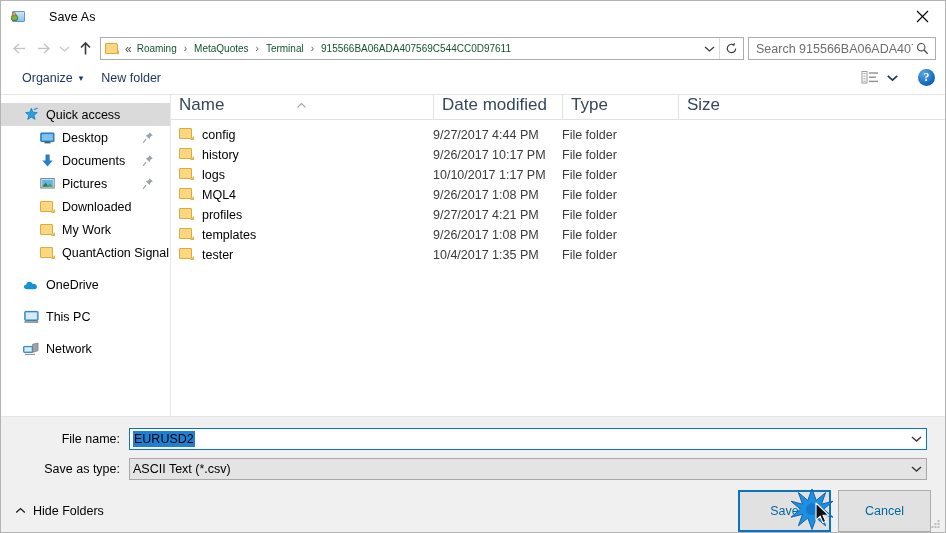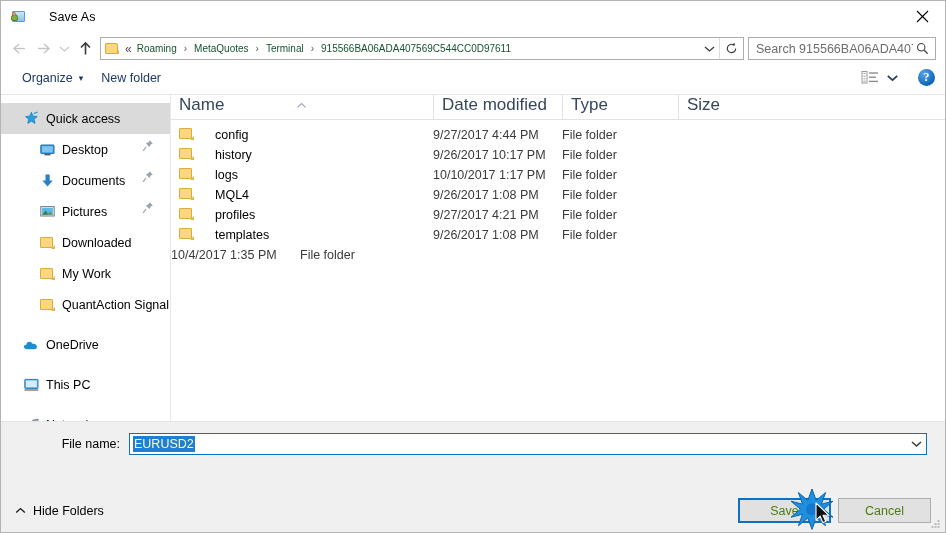--- a/index.html
+++ b/index.html
@@ -154,21 +154,21 @@
     border-bottom: 1px solid #e5e5e5;
   }
   .sidebar {
     width: 170px; min-width: 170px;
     background: #ffffff;
     border-right: 1px solid #e8e8e8;
     padding-top: 8px;
     overflow: hidden;
   }
   .side-item {
-    height: 31px; display: flex; align-items: center;
+    height: 23px; display: flex; align-items: center;
     padding-left: 22px; position: relative;
     font-size: 12.5px; color: #000000;
     white-space: nowrap;
   }
   .side-item.group { padding-left: 22px; }
   .side-item.child { padding-left: 38px; }
   .side-item.selected { background: #dadada; }
   .side-ico {
     width: 16px; height: 16px; margin-right: 7px; flex: 0 0 auto;
     display: flex; align-items: center; justify-content: center;
@@ -215,21 +215,21 @@
   .sortcaret {
     position: absolute; left: 125px; top: 0px;
     width: 11px; height: 8px;
   }
   .rows { flex: 1 1 auto; padding-top: 5px; overflow: hidden; }
   .frow {
     height: 20px; display: flex; align-items: center;
     font-size: 12.5px; color: #000000;
   }
   .cell { display: flex; align-items: center; white-space: nowrap; overflow: hidden; }
-  .cell-name { width: 262px; min-width: 262px; padding-left: 8px; gap: 21px; }
+  .cell-name { width: 262px; min-width: 262px; padding-left: 8px; gap: 8px; }
   .cell-date { width: 129px; min-width: 129px; color: #3a3a3a; }
   .cell-type { width: 116px; min-width: 116px; color: #3a3a3a; }
   .cell-size { width: 75px; min-width: 75px; }
 
   
   .fields {
     background: #f0f0f0;
     padding: 11px 18px 8px 18px;
     min-height: 66px;
   }
@@ -240,42 +240,42 @@
     font-size: 12.5px; color: #000000;
   }
   .fctl {
     flex: 1 1 auto; height: 22px; display: flex; align-items: center;
     background: #ffffff; border: 1px solid #7a7a7a;
     padding: 0 0 0 3px; min-width: 0;
   }
   .fctl.focused { border: 1px solid #0b72c4; }
   .fctl.disabledbg { background: #e4e4e4; border: 1px solid #a8a8a8; }
   .fval { flex: 1 1 auto; font-size: 12.5px; color: #000000; white-space: nowrap; overflow: hidden; }
-  .fval.selected-text { background: #1f7fd4; color: #fef9c3; padding: 1px 1px; display: inline-block; flex: 0 0 auto; }
+  .fval.selected-text { background: #1f7fd4; color: #000000; padding: 1px 1px; display: inline-block; flex: 0 0 auto; }
   .fcaret { width: 19px; flex: 0 0 auto; display: flex; align-items: center; justify-content: center; }
 
   
   .bottombar {
     height: 44px; min-height: 44px;
     background: #f0f0f0;
     display: flex; align-items: center;
     padding: 0 14px 0 10px;
     position: relative;
     border-top: 1px solid #f0f0f0;
   }
   .hidefolders {
     display: flex; align-items: center; gap: 7px;
     font-size: 12.5px; color: #000000;
     padding: 3px 4px;
   }
   .bb-spacer { flex: 1 1 auto; }
   .btn {
-    width: 93px; height: 25px;
+    width: 93px; height: 42px;
     border: 1px solid #adadad; background: #e1e1e1;
-    font-size: 12.5px; color: #4d7c0f;
+    font-size: 12.5px; color: #0369a1;
     display: flex; align-items: center; justify-content: center;
     font-family: "Liberation Sans", sans-serif;
   }
   .btn.default { border: 2px solid #0b72c4; background: #e1e1e1; }
   .btn + .btn { margin-left: 7px; }
   .grip { position: absolute; right: 3px; bottom: 2px; width: 13px; height: 13px; }
 
   
   .clickfx {
     position: absolute; left: 789px; top: 487px;
@@ -606,34 +606,49 @@
         <div class="frow">
           <div class="cell cell-name">
             <span><span class="folder-ico" style="display:inline-block"><span class="fb"></span><span class="ff"></span></span></span>
             <span>templates</span>
           </div>
           <div class="cell cell-date">9/26/2017 1:08 PM</div>
           <div class="cell cell-type">File folder</div>
           <div class="cell cell-size"></div>
         </div>
         <div class="frow">
+          <div class="cell cell-name">
+            <span><span class="folder-ico" style="display:inline-block"><span class="fb"></span><span class="ff"></span></span></span>
+            <span>tester</span>
+          </div>
           <div class="cell cell-date">10/4/2017 1:35 PM</div>
           <div class="cell cell-type">File folder</div>
           <div class="cell cell-size"></div>
         </div>
       </div>
     </div>
   </div>
 
   <div class="fields">
     <div class="fieldrow">
       <div class="flabel">File name:</div>
       <div class="fctl focused">
         <span class="fval selected-text">EURUSD2</span>
         <span style="flex:1 1 auto"></span>
+        <div class="fcaret">
+          <svg width="11" height="8" viewBox="0 0 11 8">
+            <path d="M1 2 L5.5 6 L10 2" fill="none" stroke="#3a3a3a" stroke-width="1.5"></path>
+          </svg>
+        </div>
+      </div>
+    </div>
+    <div class="fieldrow">
+      <div class="flabel">Save as type:</div>
+      <div class="fctl disabledbg">
+        <span class="fval">ASCII Text (*.csv)</span>
         <div class="fcaret">
           <svg width="11" height="8" viewBox="0 0 11 8">
             <path d="M1 2 L5.5 6 L10 2" fill="none" stroke="#3a3a3a" stroke-width="1.5"></path>
           </svg>
         </div>
       </div>
     </div>
   </div>
 
   <div class="bottombar">

